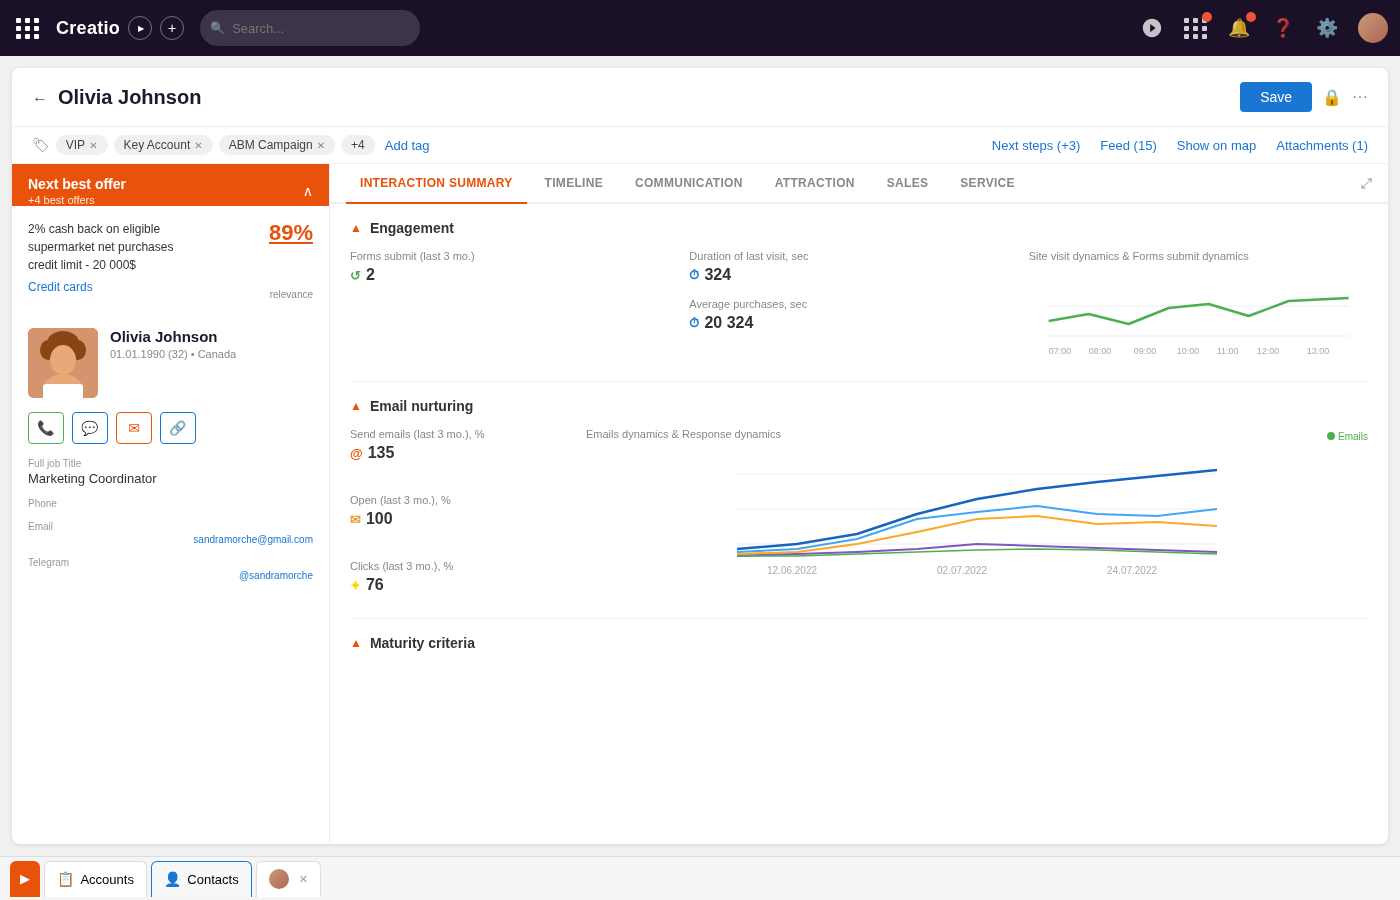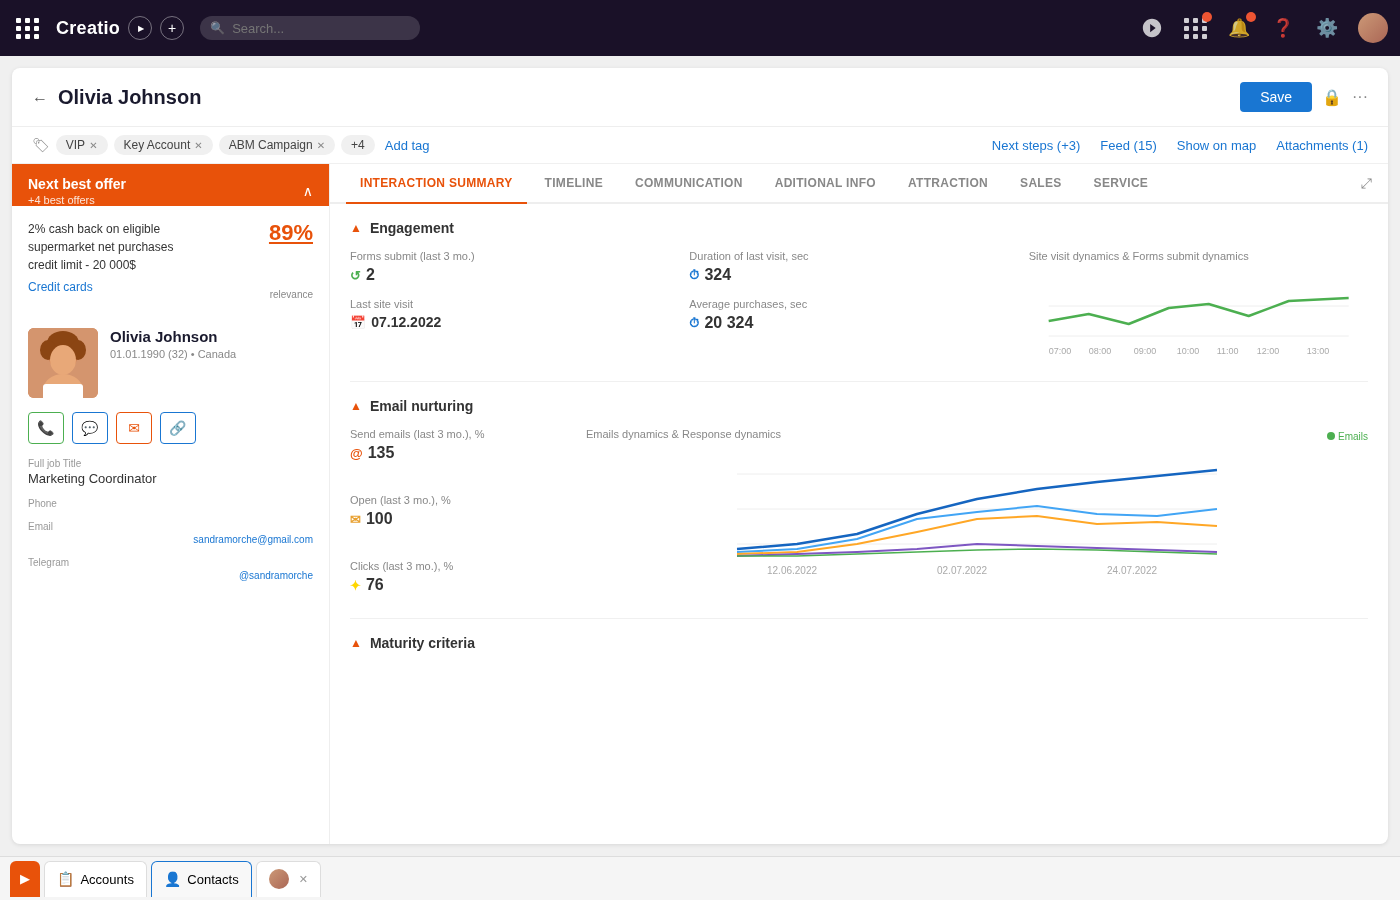--- a/index.html
+++ b/index.html
@@ -27,21 +27,21 @@
       display: flex; align-items: center; justify-content: center; cursor: pointer;
     }
     .nav-play-btn::after { content: '▶'; color: white; font-size: 8px; margin-left: 2px; }
     .nav-add-btn {
       width: 24px; height: 24px; border: 1.5px solid rgba(255,255,255,0.4); border-radius: 50%;
       display: flex; align-items: center; justify-content: center; cursor: pointer;
       color: white; font-size: 14px;
     }
     .search-bar {
       background: rgba(255,255,255,0.15); border: none; border-radius: 20px;
-      height: 24px; width: 220px; padding: 0 12px 0 32px;
+      height: 36px; width: 220px; padding: 0 12px 0 32px;
       color: #c4b5fd; font-size: 13px; outline: none; position: relative;
     }
     .search-wrapper { position: relative; display: flex; align-items: center; margin-left: 8px; }
     .search-icon-nav { position: absolute; left: 10px; color: rgba(255,255,255,0.6); font-size: 12px; }
     .nav-right { margin-left: auto; display: flex; align-items: center; gap: 16px; }
     .nav-icon-btn { width: 28px; height: 28px; display: flex; align-items: center; justify-content: center; cursor: pointer; position: relative; }
     .nav-icon-btn svg { fill: rgba(255,255,255,0.8); }
     .nav-badge { position: absolute; top: -2px; right: -2px; width: 10px; height: 10px; background: #e53; border-radius: 50%; }
     .avatar-circle { width: 30px; height: 30px; border-radius: 50%; background: #c97; overflow: hidden; cursor: pointer; }
 
@@ -385,48 +385,40 @@
           </div>
         </div>
       </div>
 
       <div class="right-panel">
 
         <div class="tabs-bar">
           <div class="tab-item active">INTERACTION SUMMARY</div>
           <div class="tab-item">TIMELINE</div>
           <div class="tab-item">COMMUNICATION</div>
-          <div class="tab-item">ADITIONAL INFO</div>
           <div class="tab-item">ATTRACTION</div>
           <div class="tab-item">SALES</div>
           <div class="tab-item">SERVICE</div>
           <span class="tab-expand">⤢</span>
         </div>
 
         <div class="tab-content">
 
           <div class="section-header">
             <span class="section-arrow">▲</span>
             <span class="section-title">Engagement</span>
           </div>
 
           <div style="display:grid;grid-template-columns:1fr 1fr 1fr;gap:0;margin-bottom:8px;">
             <div>
               <div class="metric-item">
                 <div class="metric-label">Forms submit (last 3 mo.)</div>
                 <div class="metric-value">
                   <span class="metric-icon green">↺</span>
                   <span>2</span>
-                </div>
-              </div>
-              <div class="metric-item" style="margin-top:14px;">
-                <div class="metric-label">Last site visit</div>
-                <div class="metric-value" style="font-size:14px;">
-                  <span class="metric-icon blue">📅</span>
-                  <span>07.12.2022</span>
                 </div>
               </div>
             </div>
             <div>
               <div class="metric-item">
                 <div class="metric-label">Duration of last visit, sec</div>
                 <div class="metric-value">
                   <span class="metric-icon blue">⏱</span>
                   <span>324</span>
                 </div>

